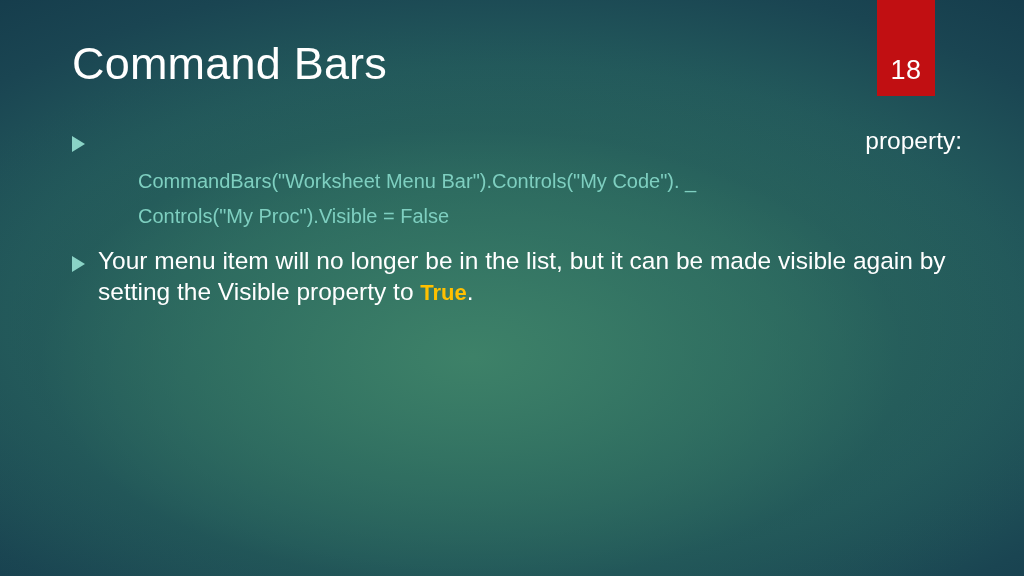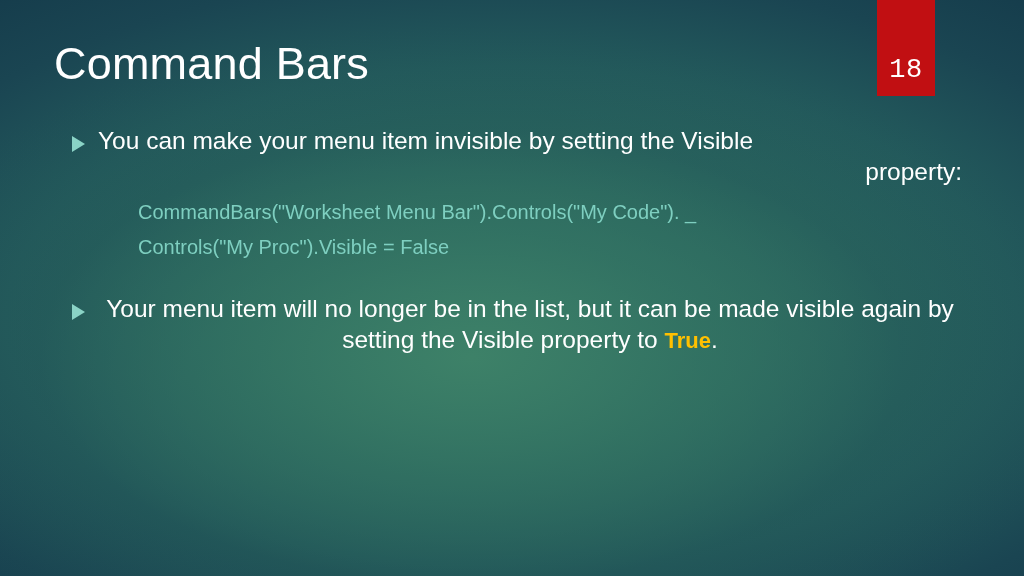--- a/index.html
+++ b/index.html
@@ -30,31 +30,31 @@
     height: 100px;
     background: #c10f12;
     display: flex;
     align-items: flex-end;
     justify-content: center;
     padding-bottom: 12px;
     box-sizing: border-box;
   }
   .page-badge span {
     color: #ffffff;
-    font-family: Liberation Mono, monospace;
+    font-family: Liberation Sans, sans-serif;
     font-size: 27px;
     font-weight: 300;
     letter-spacing: 0.5px;
     line-height: 1;
   }
 
   
   .title {
     position: absolute;
-    left: 54px;
+    left: 72px;
     top: 38px;
     color: #ffffff;
     font-family: "Liberation Sans", sans-serif;
     font-size: 45px;
     font-weight: 300;
     letter-spacing: 0.2px;
     line-height: 1.15;
     white-space: nowrap;
   }
 
@@ -80,21 +80,21 @@
     left: 2px;
     top: 10px;
     width: 0;
     height: 0;
     border-top: 8px solid transparent;
     border-bottom: 8px solid transparent;
     border-left: 13px solid #8ad3c6;
   }
   .bullet-1 { text-align: justify; }
   .bullet-1 .line-last { text-align: right; }
-  .bullet-2 { text-align: center; margin-top: 29px; }
+  .bullet-2 { text-align: left; margin-top: 12px; }
 
   .code-block {
     margin-top: 7px;
     padding-left: 68px;
   }
   .code-line {
     color: #7ecfc0;
     font-family: "Liberation Sans", sans-serif;
     font-weight: 300;
     font-size: 20px;
@@ -117,21 +117,20 @@
   <div class="page-badge">
     <span>18</span>
   </div>
 
   <div class="title">Command Bars</div>
 
   <div class="body">
 
     <div class="bullet-row bullet-1">
       <span class="marker"></span>
-      <span>You can make your menu item invisible by setting the Visible</span>
       <div class="line-last">property:</div>
     </div>
 
     <div class="code-block">
       <div class="code-line">CommandBars("Worksheet Menu Bar").Controls("My Code"). _</div>
       <div class="code-line">Controls("My Proc").Visible = False</div>
     </div>
 
     <div class="bullet-row bullet-2">
       <span class="marker"></span>

